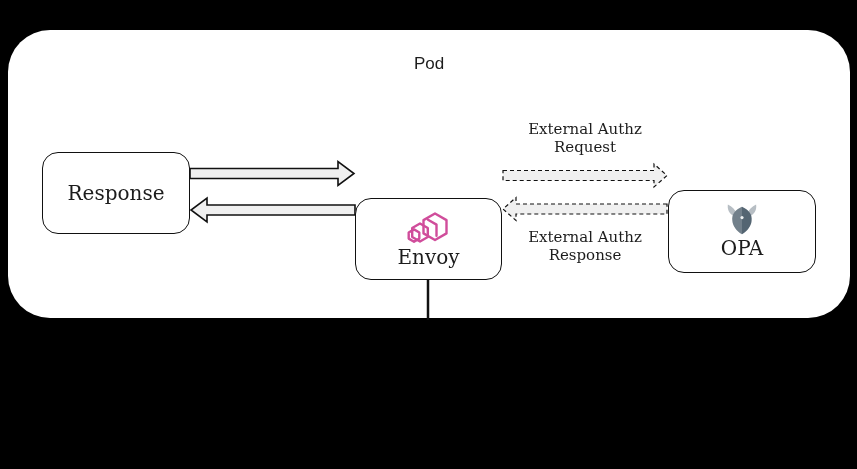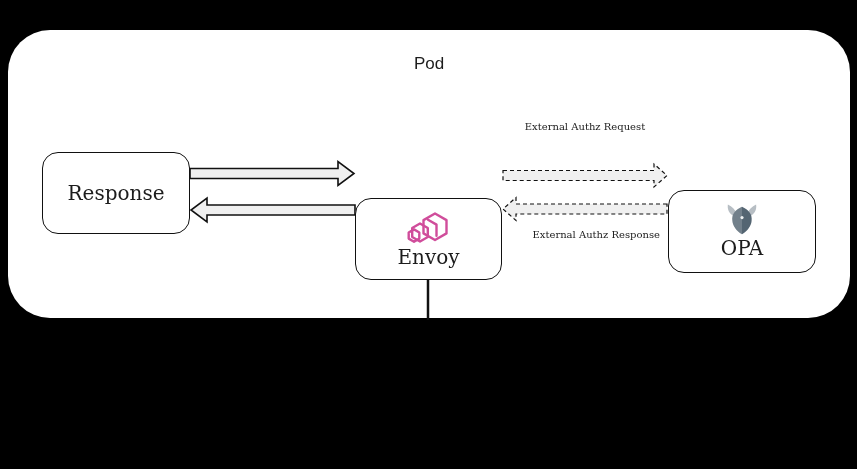--- a/index.html
+++ b/index.html
@@ -55,27 +55,27 @@
     z-index:2;
   }
   .node-service{left:42px; top:152px; width:148px; height:82px;}
   .node-envoy{left:355px; top:152px; width:147px; height:82px; padding-top:2px;margin-top:46px;}
   .node-opa{left:668px; top:151px; width:148px; height:83px;margin-top:39px;}
   .node .logo{display:block; margin-bottom:1px;}
   .edge-label{
     position:absolute;
     width:150px;
     text-align:center;
-    font-size:10px;
+    font-size:15px;
     line-height:1.18;
     color:var(--text-color);
     z-index:3;
   }
   .label-request{left:510px; top:121px;}
-  .label-response{left:510px; top:229px;text-align:right;}
+  .label-response{left:510px; top:229px;}
   #arrow-layer{
     position:absolute;
     left:0; top:0;
     width:857px; height:469px;
     z-index:1;
     pointer-events:none;
   }
   .arrow-solid{
     fill:var(--arrow-fill);
     stroke:var(--line-color);

